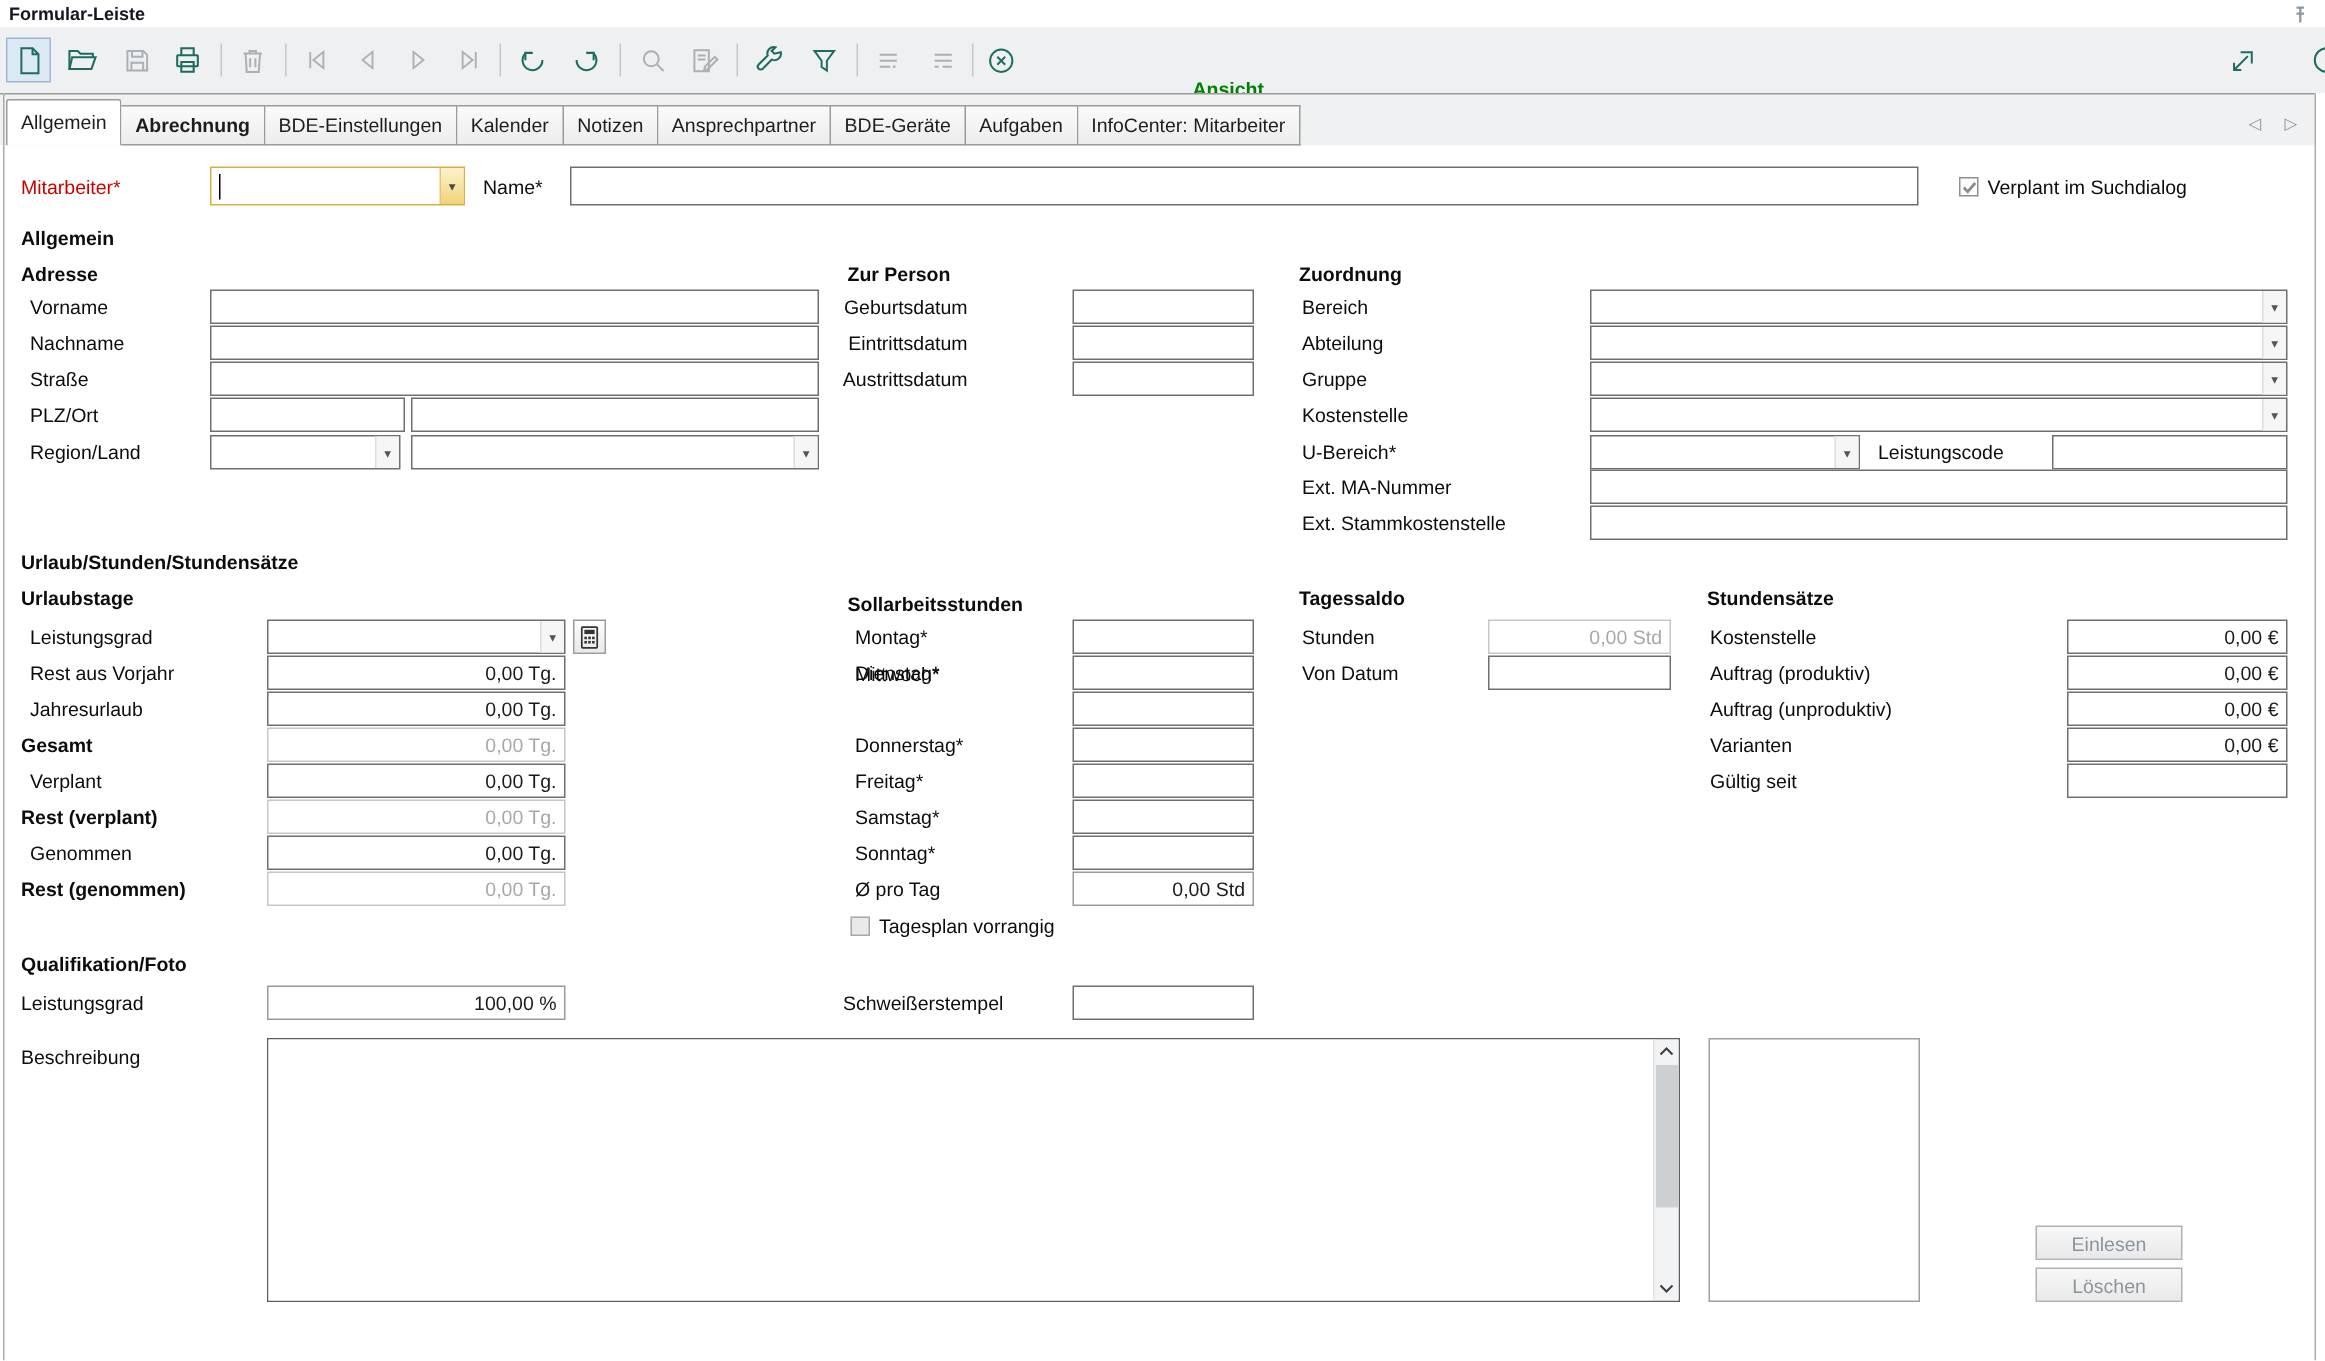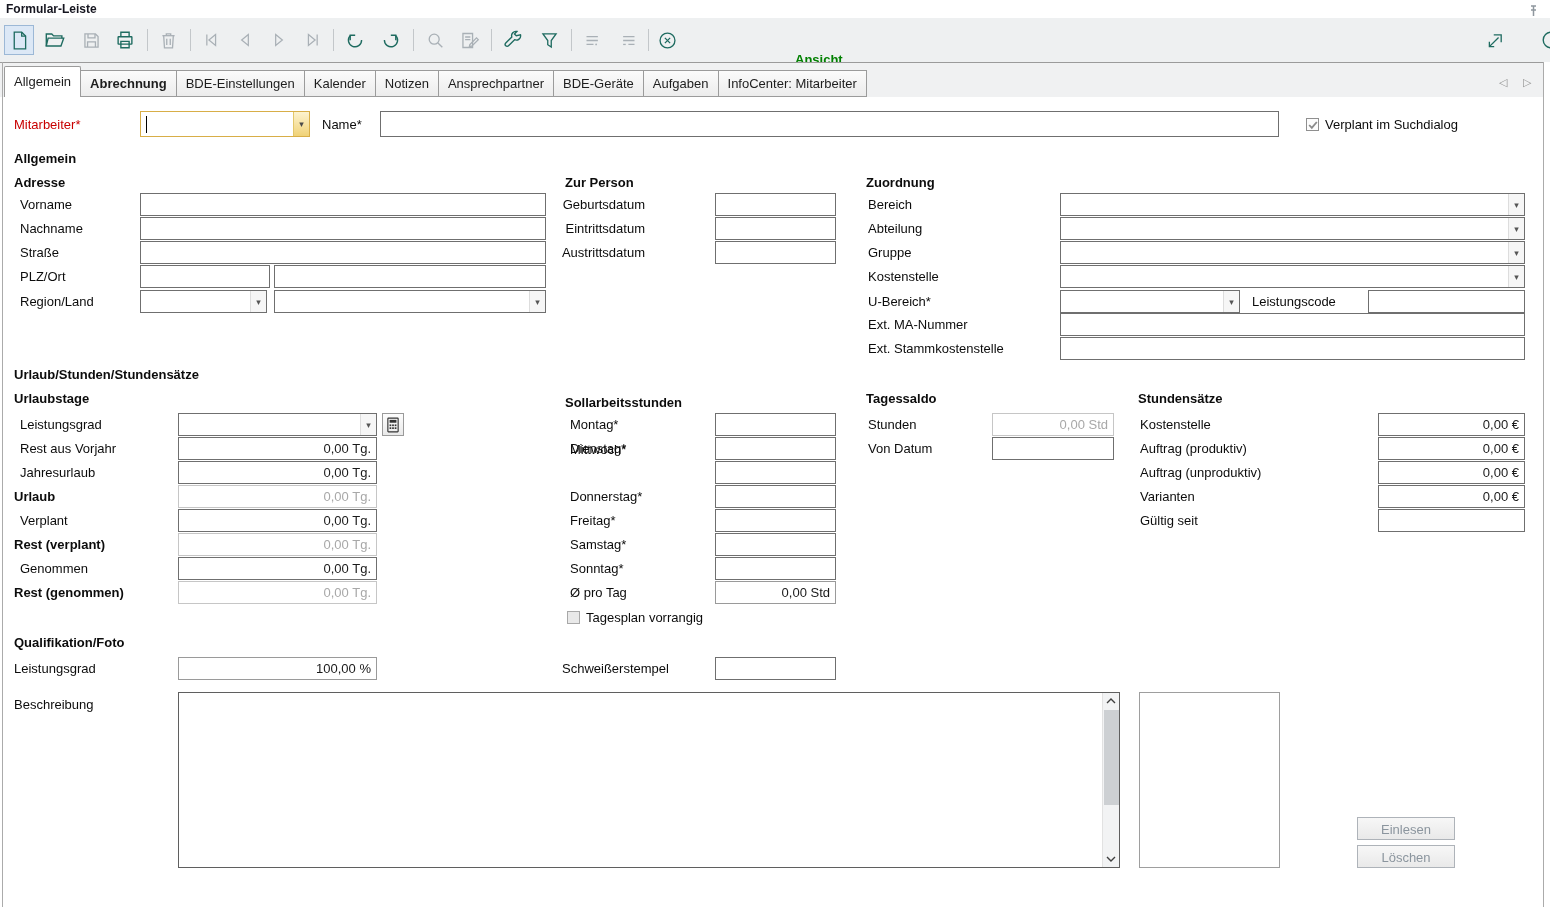--- a/index.html
+++ b/index.html
@@ -312,21 +312,21 @@
     <rect x="6" y="18" width="3" height="3" fill="currentColor" stroke="none"></rect>
       <rect x="10.5" y="18" width="3" height="3" fill="currentColor" stroke="none"></rect>
       <rect x="15" y="18" width="3" height="3" fill="currentColor" stroke="none"></rect>
   </svg>
 </div>
 
 <div class="lbl" style="left:20px;top:441px">Rest aus Vorjahr</div>
 <input class="inp num" style="left: 178px; top: 437px; width: 199px;" value="0,00 Tg.">
 <div class="lbl" style="left:20px;top:465px">Jahresurlaub</div>
 <input class="inp num" style="left: 178px; top: 461px; width: 199px;" value="0,00 Tg.">
-<div class="lbl b" style="left:14px;top:489px">Urlaub</div>
+<div class="lbl b" style="left:14px;top:489px">Gesamt</div>
 <input class="inp num dis" style="left: 178px; top: 485px; width: 199px;" readonly="" value="0,00 Tg.">
 <div class="lbl" style="left:20px;top:513px">Verplant</div>
 <input class="inp num" style="left: 178px; top: 509px; width: 199px;" value="0,00 Tg.">
 <div class="lbl b" style="left:14px;top:537px">Rest (verplant)</div>
 <input class="inp num dis" style="left: 178px; top: 533px; width: 199px;" readonly="" value="0,00 Tg.">
 <div class="lbl" style="left:20px;top:561px">Genommen</div>
 <input class="inp num" style="left: 178px; top: 557px; width: 199px;" value="0,00 Tg.">
 <div class="lbl b" style="left:14px;top:585px">Rest (genommen)</div>
 <input class="inp num dis" style="left: 178px; top: 581px; width: 199px;" readonly="" value="0,00 Tg.">
 

